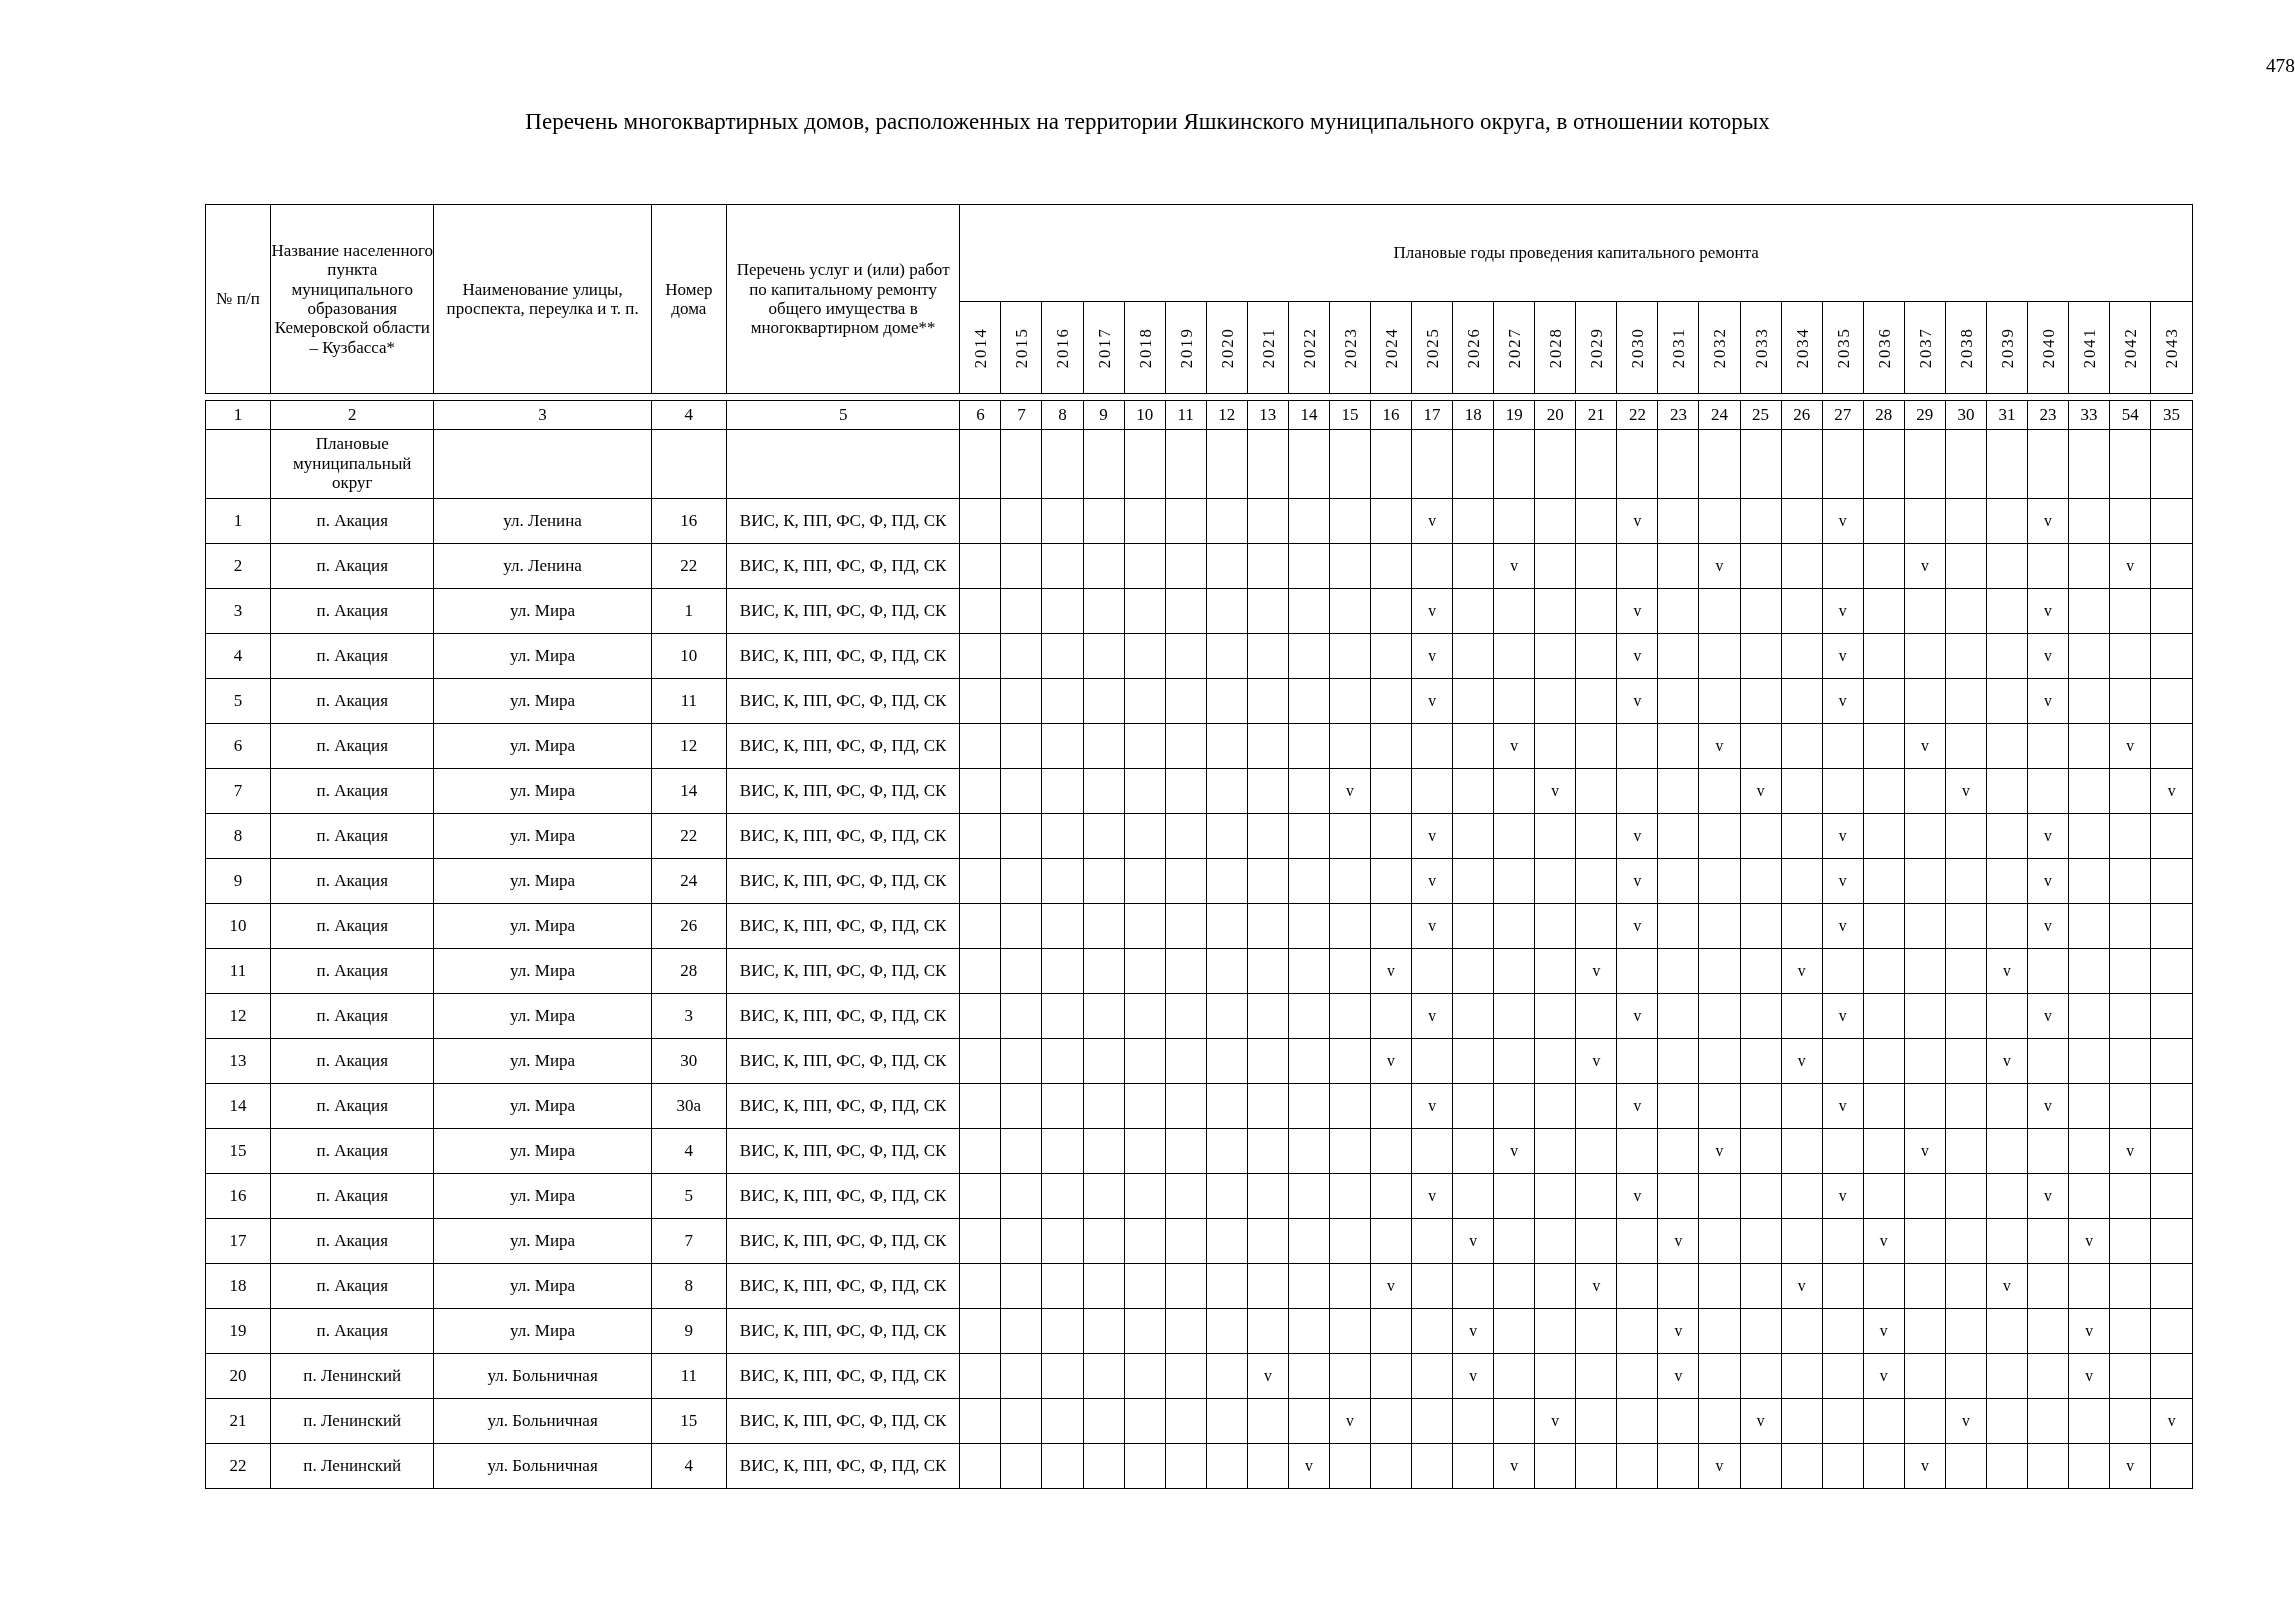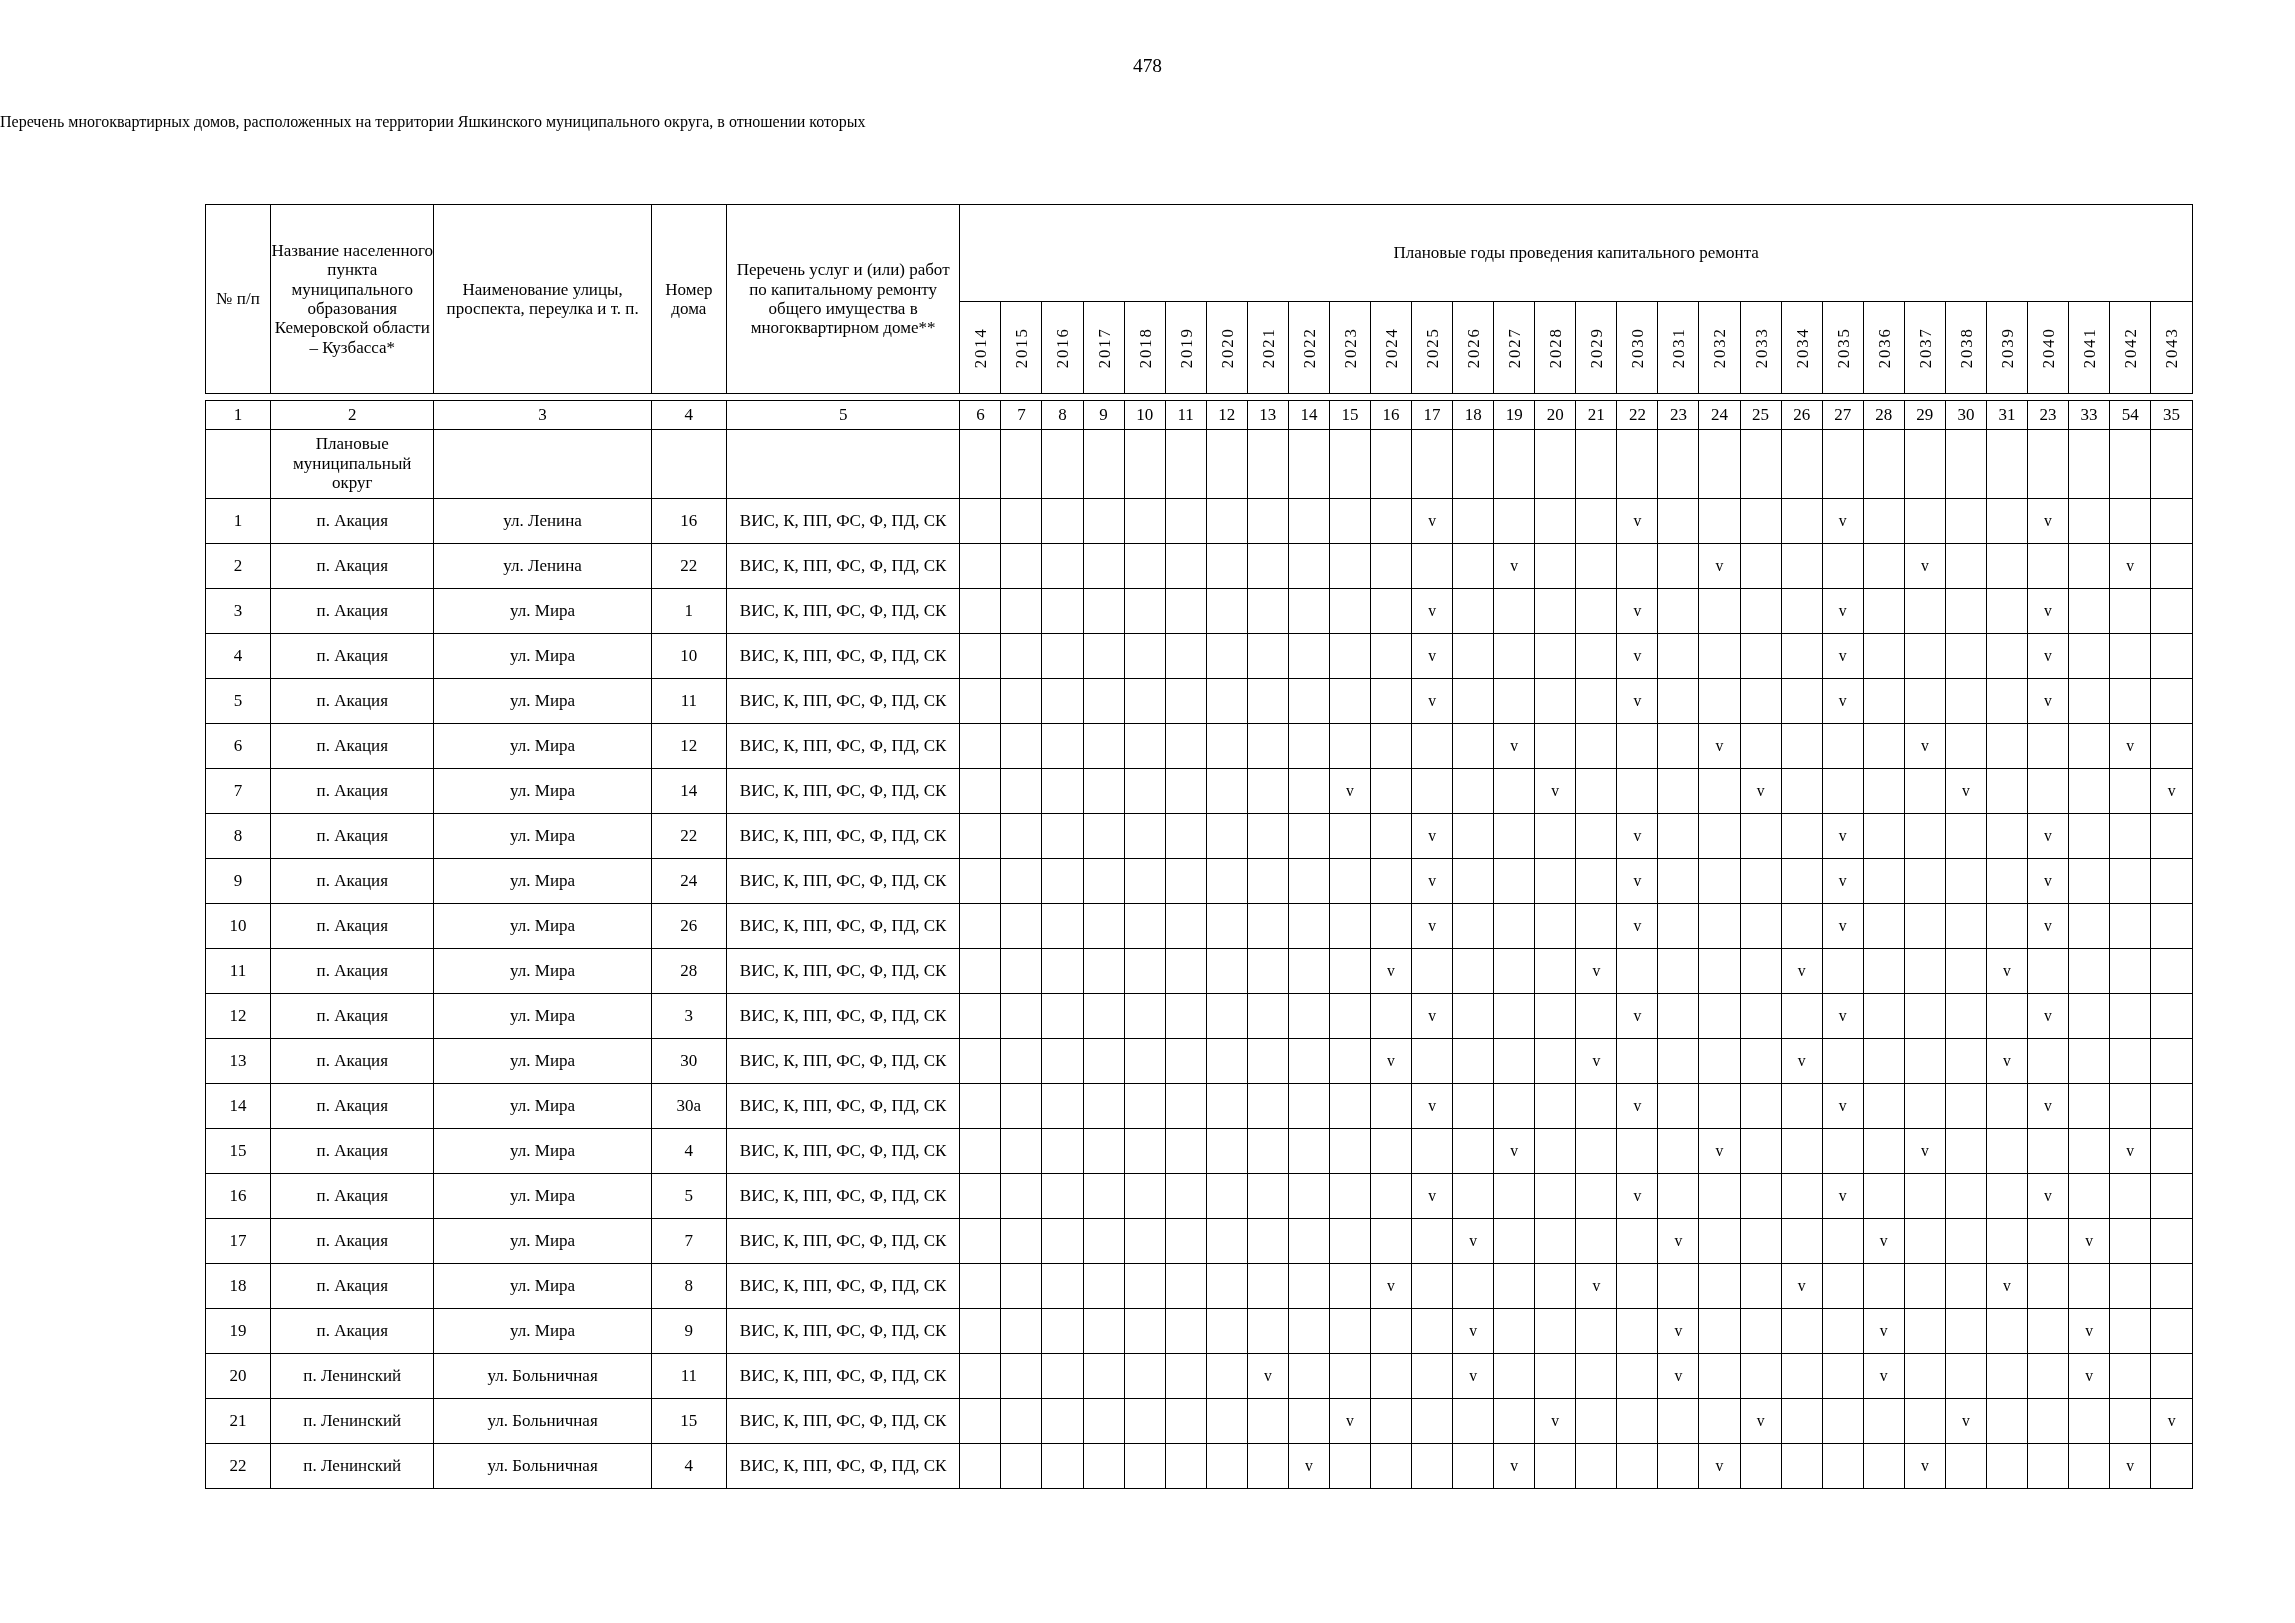--- a/index.html
+++ b/index.html
@@ -1,21 +1,21 @@
 <!DOCTYPE html>
 <html style="font-size:7.4px"><head>
 <meta charset="utf-8">
 <style>
   html, body { margin: 0; padding: 0; background: #ffffff; }
   body {
     width: 2295px; height: 1623px; position: relative; overflow: hidden;
     font-family: "Liberation Serif", "DejaVu Serif", serif; color: #000;
   }
-  .page-num { position: absolute; top: 55px; left: 0; width: 100%; text-align: center; font-size: 19.4px; }
-  .title { position: absolute; top: 107px; left: 0; width: 100%; text-align: left; font-size: 16px; line-height: 30.5px; }
+  .page-num { position: absolute; top: 55px; left: 0; width: 100%; text-align: right; font-size: 19.4px; }
+  .title { position: absolute; top: 107px; left: 0; width: 100%; text-align: center; font-size: 23px; line-height: 30.5px; }
   table.grid {
     position: absolute; left: 205px; top: 204px; width: 1988px;
     border-collapse: collapse; table-layout: fixed; font-size: 17px;
   }
   table.grid td, table.grid th {
     border: 0.9px solid #000; padding: 0; font-weight: normal; text-align: center; vertical-align: middle;
     line-height: 19.4px; overflow: hidden;
   }
   tr.head1 th { height: 96px; }
   tr.head2 th { height: 91px; }

